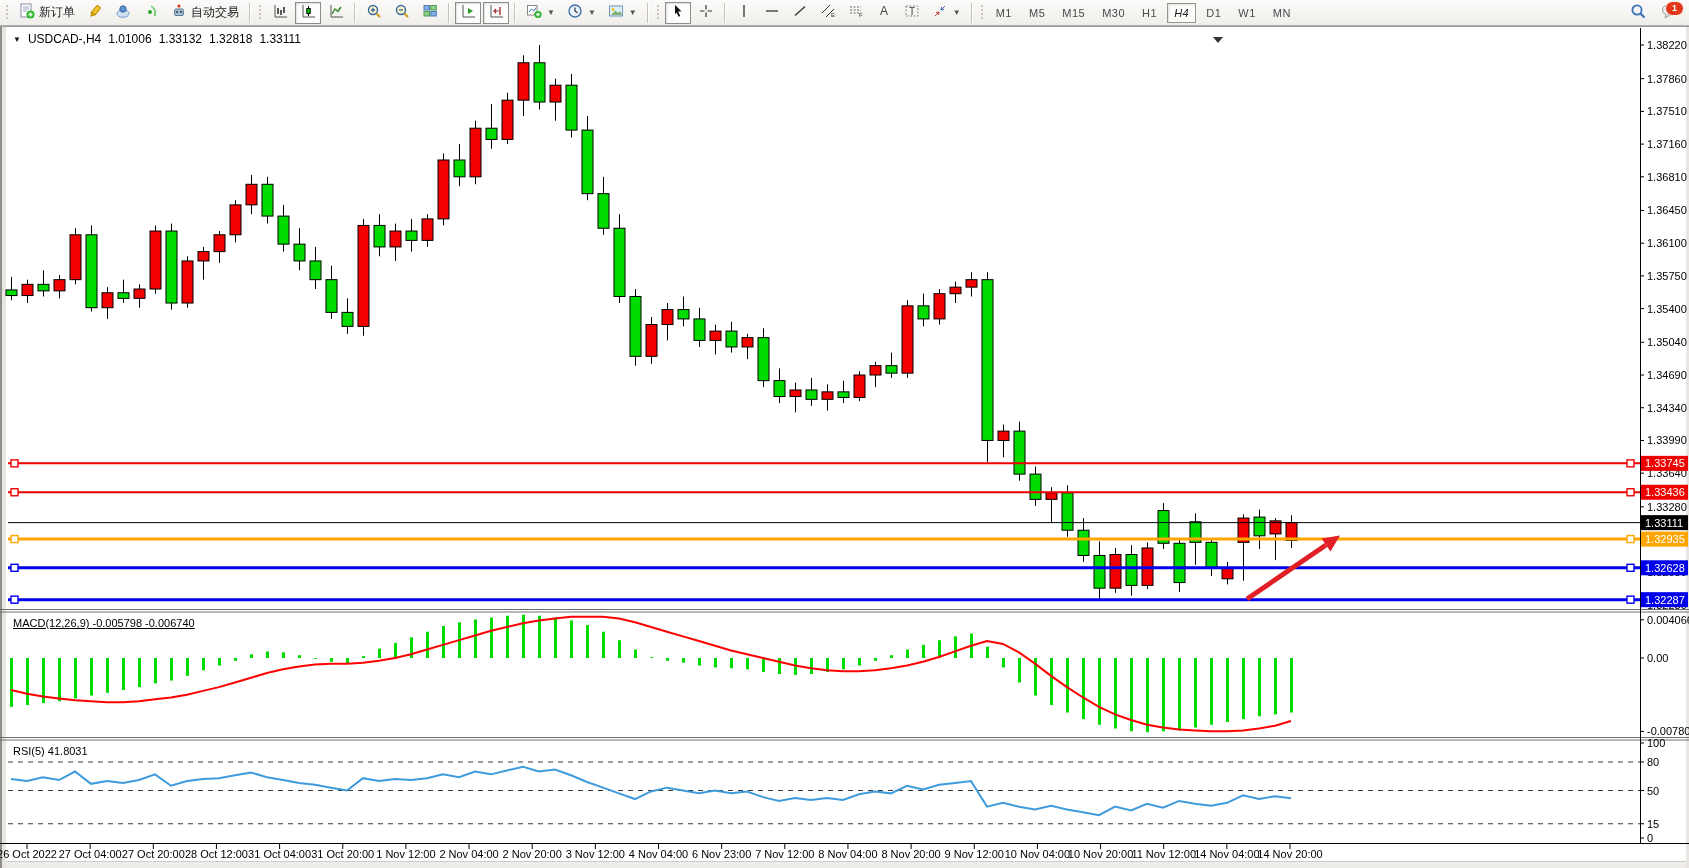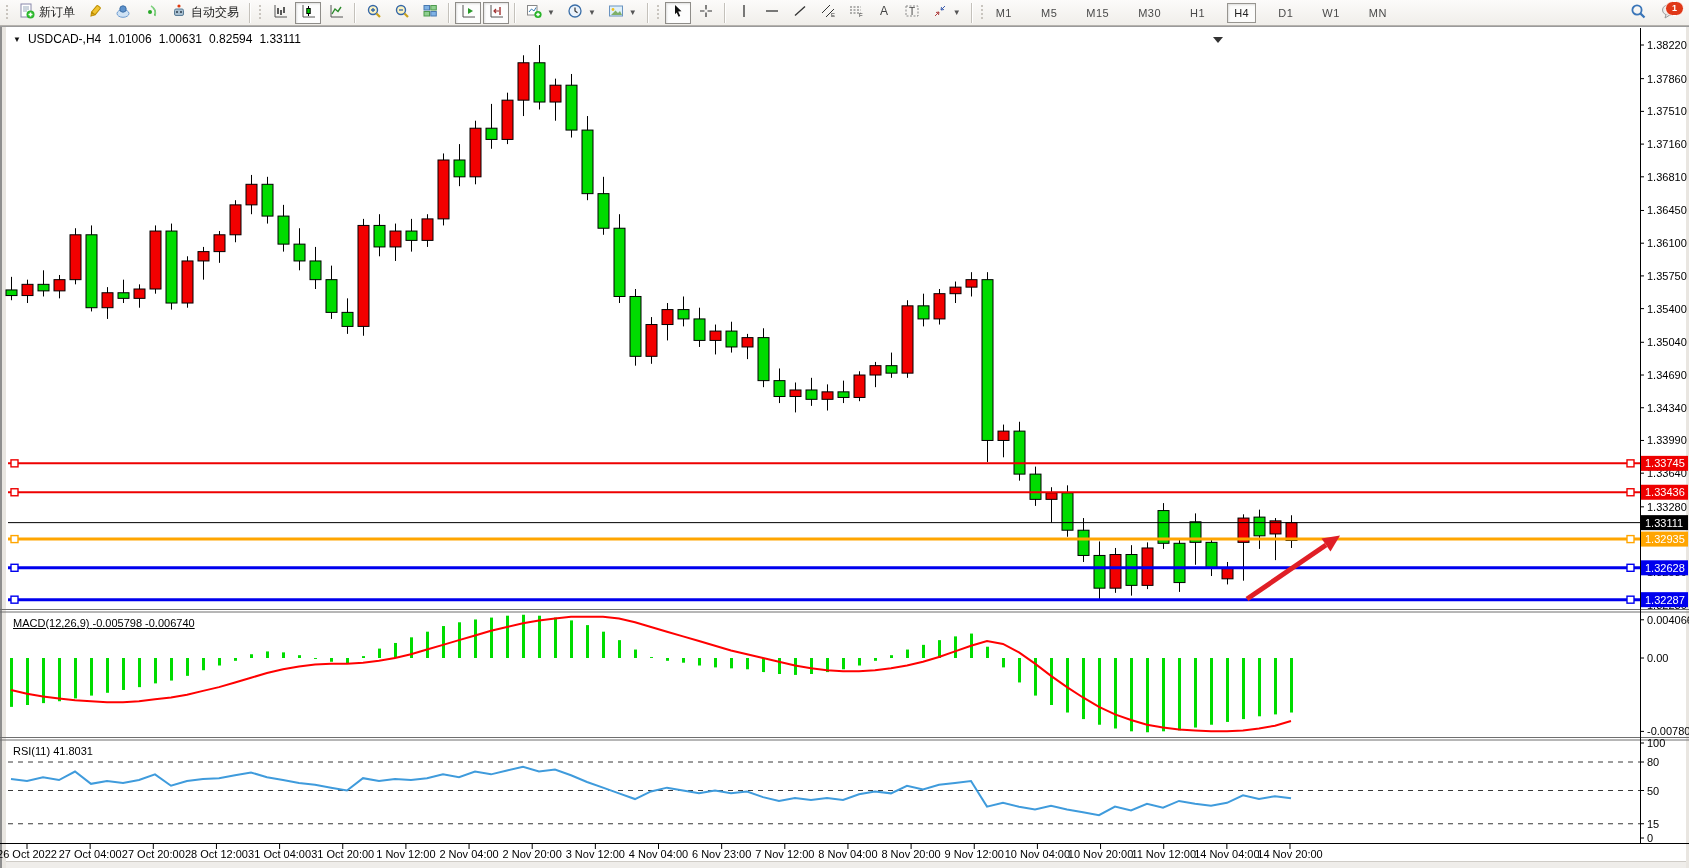--- a/index.html
+++ b/index.html
@@ -13,21 +13,21 @@
     background-image:repeating-linear-gradient(#c9c5bf 0 2px,transparent 2px 4px);
     background-size:2px 100%;background-repeat:no-repeat;background-position:1px 0;}
   .tb-sep{width:1px;height:20px;background:#c4c1bb;border-right:1px solid #fff;margin:0 3px;}
   .tb-btn{height:22px;min-width:24px;display:flex;align-items:center;justify-content:center;
     gap:4px;border:1px solid transparent;background:transparent;font-size:12px;color:#1a1a1a;
     padding:0 4px;box-sizing:border-box;cursor:default;}
   .tb-btn.pressed{background:#fdfdfd;border:1px solid #8f8d89;box-shadow:inset 1px 1px 2px rgba(0,0,0,.12);}
   .tb-btn .dd{font-size:8px;color:#555;margin-left:1px;}
   .tf-btn{height:20px;padding:0 6px;font-size:11px;color:#4a4a4a;border:1px solid transparent;
     background:transparent;letter-spacing:.5px;}
-  .tf-btn.active{background:#fcfcfb;border:1px solid #979590;box-shadow:inset 1px 1px 2px rgba(0,0,0,.12);color:#222;}
+  .tf-btn.active{background:#fcfcfb;border:1px solid #979590;box-shadow:inset 1px 1px 2px rgba(0,0,0,.12);color:#222;font-style:italic;}
   .tb-right{margin-left:auto;display:flex;align-items:center;gap:6px;padding-right:4px;}
   .chat-wrap{position:relative;width:24px;height:22px;display:flex;align-items:center;justify-content:center;}
   .badge{position:absolute;top:-1px;right:-2px;min-width:13px;height:13px;border-radius:8px;
     background:#e03818;color:#fff;font-size:9px;font-weight:bold;display:flex;align-items:center;
     justify-content:center;padding:0 2px;border:1px solid #fff;}
   
   #chart-area{position:absolute;left:0;top:26px;width:1689px;height:842px;background:#fff;}
   #chart-svg{position:absolute;left:0;top:0;}
   .pane-label{position:absolute;font-size:11px;color:#000;z-index:3;white-space:nowrap;}
   #symbol-title{left:13px;top:6px;font-size:12px;display:flex;gap:7px;align-items:center;}
@@ -218,21 +218,21 @@
   </button>
   <button class="tb-btn">
     <span><svg width="16" height="16">
           <path d="M3 13l4-4M7 9l-3 .5M7 9l-.5 3" stroke="#b04040" fill="none"></path>
           <path d="M13 3L9 7M9 7l3-.5M9 7l.5-3" stroke="#4060b0" fill="none"></path>
         </svg></span>
     <span class="dd">▼</span>
   </button>
   <span class="tb-sep"></span>
   <div class="grip"></div>
-  <div id="tf-group" style="display:flex;gap:15px;">
+  <div id="tf-group" style="display:flex;gap:3px;">
       <button class="tf-btn">M1</button>
       <button class="tf-btn">M5</button>
       <button class="tf-btn">M15</button>
       <button class="tf-btn">M30</button>
       <button class="tf-btn">H1</button>
       <button class="tf-btn active">H4</button>
       <button class="tf-btn">D1</button>
       <button class="tf-btn">W1</button>
       <button class="tf-btn">MN</button>
     </div>
@@ -643,26 +643,26 @@
       <text x="1163.7" y="832" font-size="11" fill="#000" text-anchor="middle">11 Nov 12:00</text>
       <line x1="1226.85" y1="818" x2="1226.85" y2="823" stroke="#000"></line>
       <text x="1226.85" y="832" font-size="11" fill="#000" text-anchor="middle">14 Nov 04:00</text>
       <line x1="1290" y1="818" x2="1290" y2="823" stroke="#000"></line>
       <text x="1290" y="832" font-size="11" fill="#000" text-anchor="middle">14 Nov 20:00</text>
     </svg>
   <div class="pane-label" id="symbol-title">
     <span class="tri">▼</span>
     <span>USDCAD-,H4</span>
     <span>1.01006</span>
-    <span>1.00631</span>
-    <span>0.82594</span>
+    <span>1.33132</span>
+    <span>1.32818</span>
     <span>1.33111</span>
   </div>
   <div class="pane-label" id="macd-label">
     <span>MACD(12,26,9)</span>
     <span>-0.005798</span>
     <span>-0.006740</span>
   </div>
   <div class="pane-label" id="rsi-label">
-    <span>RSI(11)</span>
+    <span>RSI(5)</span>
     <span>41.8031</span>
   </div>
 </div>
 
 </body></html>

